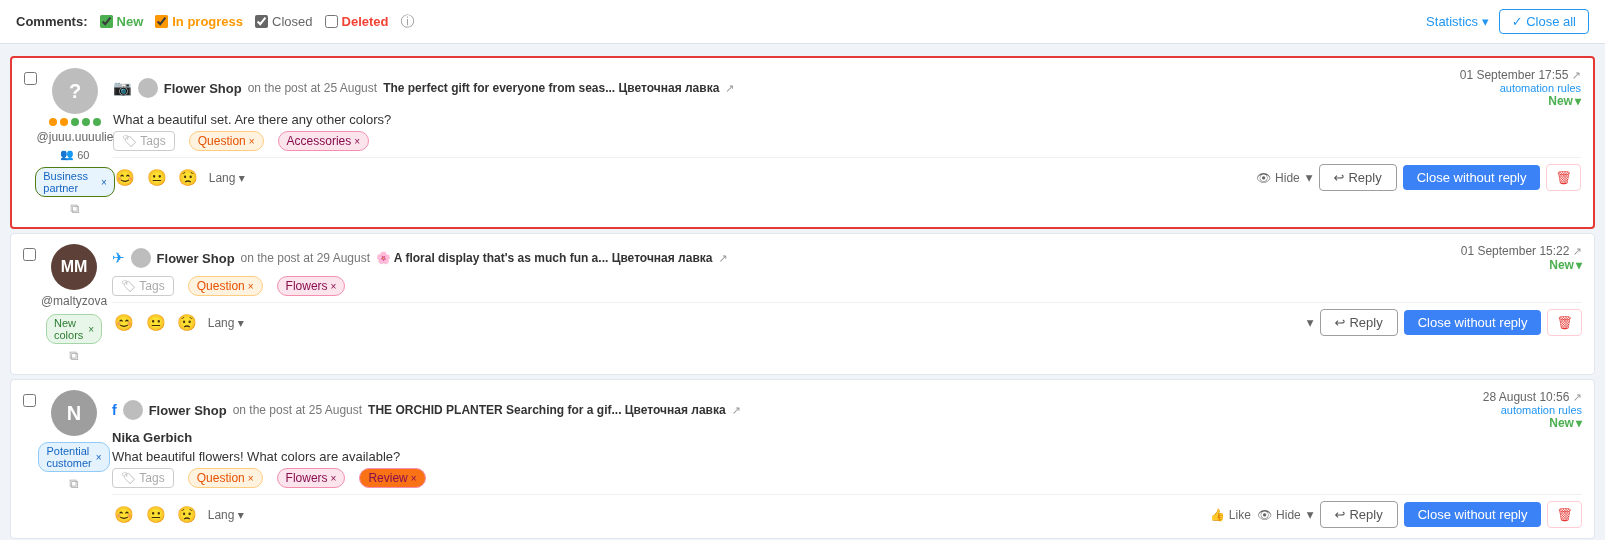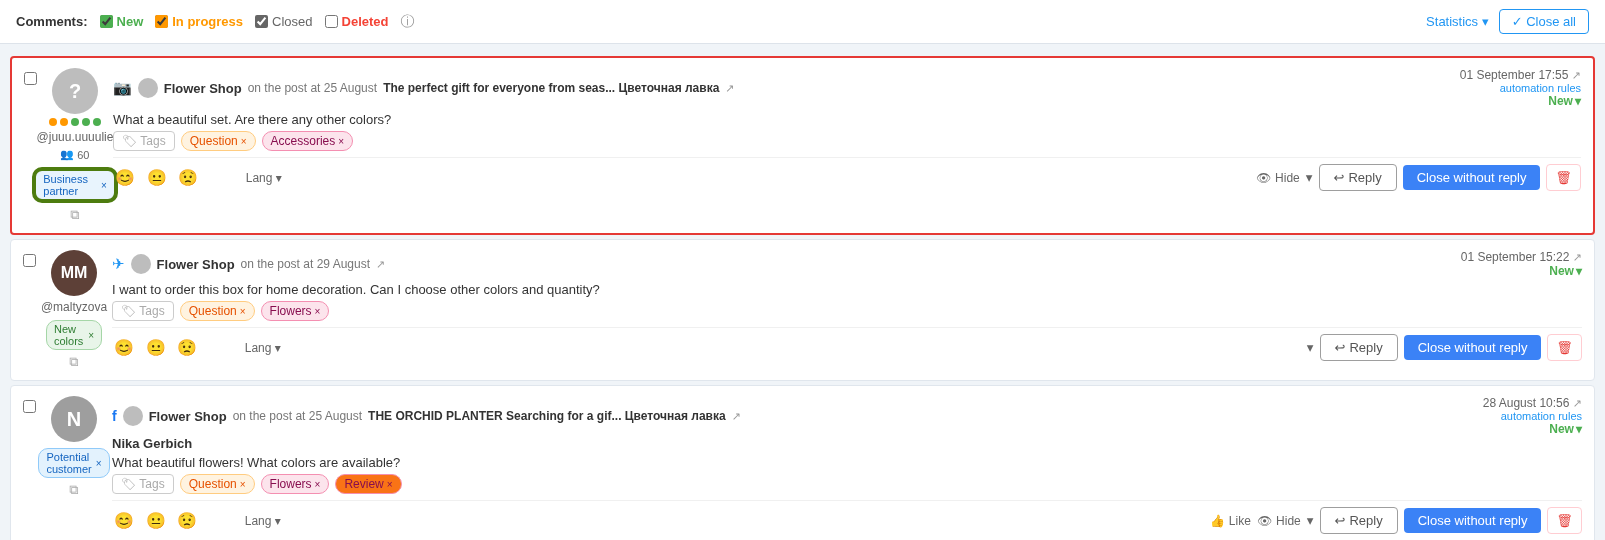--- a/index.html
+++ b/index.html
@@ -49,62 +49,62 @@
       width: 46px; height: 46px; border-radius: 50%; display: flex; align-items: center;
       justify-content: center; font-size: 18px; font-weight: bold; color: #fff;
       background: #bdbdbd; overflow: hidden; flex-shrink: 0;
     }
     .avatar-initial { font-size: 20px; font-weight: bold; }
     .username { font-size: 12px; color: #666; }
     .badge-row { display: flex; gap: 4px; flex-wrap: wrap; margin-top: 2px; }
     .badge {
       font-size: 11px; padding: 2px 7px; border-radius: 10px; display: flex; align-items: center; gap: 3px;
     }
-    .badge-business { background: #e8f4fd; color: #1565c0; border: 4px solid #4d7c0f; gap: 12px; }
+    .badge-business { background: #e8f4fd; color: #1565c0; border: 1px solid #4d7c0f; gap: 12px; }
     .badge-newclient { background: #e8f5e9; color: #2e7d32; border: 1px solid #a5d6a7; }
     .badge-potential { background: #e3f2fd; color: #1565c0; border: 1px solid #90caf9; }
     .badge-x { cursor: pointer; color: inherit; font-size: 10px; margin-left: 1px; }
     .copy-icon { color: #aaa; cursor: pointer; font-size: 13px; }
 
     .content-col { flex: 1; min-width: 0; }
     .source-icon { font-size: 15px; }
     .source-icon-ig { color: #e91e63; }
     .source-icon-tg { color: #2196f3; }
     .source-icon-fb { color: #1877f2; }
     .avatar-small {
       width: 20px; height: 20px; border-radius: 50%; background: #bdbdbd;
       display: inline-flex; align-items: center; justify-content: center; font-size: 10px; color: #fff;
     }
     .shop-name { font-size: 13px; font-weight: bold; color: #333; }
     .post-info { font-size: 12px; color: #777; }
     .post-title { font-weight: bold; color: #333; font-size: 12px; }
 
     .comment-text { font-size: 13px; color: #333; margin: 4px 0; }
 
-    .tags-row { display: flex; align-items: flex-end; gap: 6px; flex-wrap: wrap; margin: 4px 0; }
+    .tags-row { display: flex; align-items: flex-end; gap: 14px; flex-wrap: wrap; margin: 4px 0; }
     .tags-box {
       border: 1px solid #ccc; border-radius: 4px; padding: 2px 8px;
       font-size: 12px; color: #aaa; cursor: pointer;
     }
     .tag {
       font-size: 12px; padding: 2px 8px; border-radius: 12px; display: flex; align-items: center; gap: 3px;
     }
     .tag-question { background: #fff3e0; color: #e65100; border: 1px solid #ffcc80; }
     .tag-accessories { background: #fce4ec; color: #880e4f; border: 1px solid #f48fb1; }
     .tag-flowers { background: #fce4ec; color: #880e4f; border: 1px solid #f48fb1; }
     .tag-review { background: #f97316; color: #880e4f; border: 1px solid #f48fb1; }
     .tag-x { cursor: pointer; font-size: 10px; }
 
     .actions-row {
       display: flex; align-items: center; justify-content: space-between;
       margin-top: 6px; padding-top: 6px; border-top: 1px solid #f0f0f0;
     }
     .actions-left { display: flex; align-items: center; gap: 8px; }
     .emoji-btn { background: none; border: none; cursor: pointer; font-size: 16px; padding: 0 2px; }
-    .lang-sel { font-size: 12px; color: #666; cursor: pointer; background: none; border: none; display: flex; align-items: center; gap: 3px; margin-left: 37px; }
+    .lang-sel { font-size: 12px; color: #666; cursor: pointer; background: none; border: none; display: flex; align-items: center; gap: 3px; }
 
     .actions-right { display: flex; align-items: center; gap: 6px; }
     .hide-btn {
       background: none; border: none; cursor: pointer; color: #666; font-size: 12px;
       display: flex; align-items: center; gap: 4px;
     }
     .expand-btn { background: none; border: none; cursor: pointer; color: #666; }
     .reply-btn {
       border: 1px solid #9e9e9e; background: #fff; color: #555;
       padding: 5px 14px; border-radius: 4px; cursor: pointer; font-size: 13px;
@@ -269,28 +269,28 @@
         </div>
         <span class="copy-icon">⧉</span>
       </div>
       <div class="content-col">
         <div class="source-line-wrapper">
           <div class="source-left">
             <span class="source-icon source-icon-tg">✈</span>
             <div class="avatar-small"></div>
             <span class="shop-name">Flower Shop</span>
             <span class="post-info">on the post at 29 August</span>
+            <span class="post-title">🌸 A floral display that's as much fun a... Цветочная лавка</span>
             <span class="ext-link">↗</span>
           </div>
           <div class="timestamp-col">
             <div class="timestamp">01 September 15:22 <span class="ext-link">↗</span></div>
             <div class="status-new">New <span>▾</span></div>
           </div>
         </div>
-        <div class="comment-text">I want to order this box for home decoration. Can I choose other colors and quantity?</div>
         <div class="tags-row">
           <span class="tags-box">🏷 Tags</span>
           <span class="tag tag-question">Question <span class="tag-x">×</span></span>
           <span class="tag tag-flowers">Flowers <span class="tag-x">×</span></span>
         </div>
         <div class="actions-row">
           <div class="actions-left">
             <button class="emoji-btn">😊</button>
             <button class="emoji-btn">😐</button>
             <button class="emoji-btn">😟</button>

